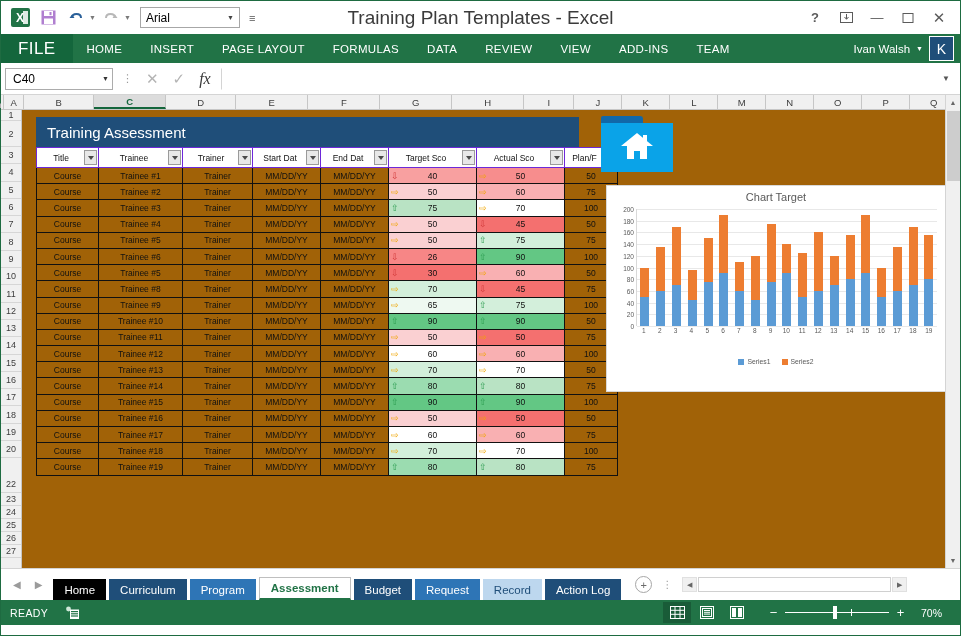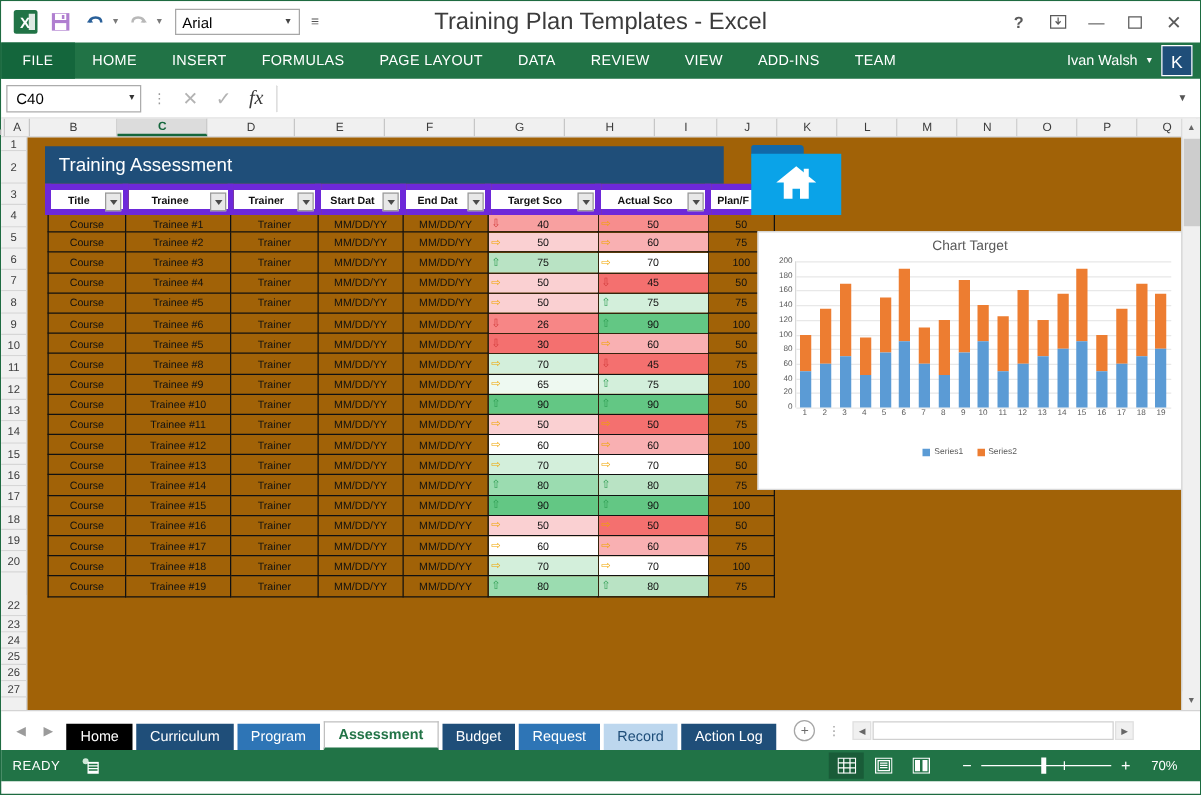--- a/index.html
+++ b/index.html
@@ -25,21 +25,21 @@
     padding:0 2px 0 5px; margin-left:7px; font-size:12px; color:#000; position:relative; }
   .fontbox span.val { flex:1; }
   .fontbox .arw { font-size:7px; color:#444; padding-right:3px;}
   .moreqat { margin-left:7px; color:#555; font-size:11px; }
   .wintitle { position:absolute; left:0; right:0; text-align:center; font-size:19px; color:#3b3b3b; pointer-events:none; }
   .wctrls { margin-left:auto; display:flex; align-items:center; gap:1px; }
   .wbtn { width:30px; height:24px; display:flex; align-items:center; justify-content:center; color:#5b5b5b; font-size:13px;}
 
   
   .ribbon { height:29px; background:#217346; display:flex; align-items:stretch; position:relative; }
-  .ftab { background:#14663c; color:#fff; font-size:11px; display:flex; align-items:center; padding:0 17px; letter-spacing:.4px;}
+  .ftab { background:#14663c; color:#fff; font-size:17px; display:flex; align-items:center; padding:0 17px; letter-spacing:.4px;}
   .rtab { color:#fff; font-size:11.5px; display:flex; align-items:center; padding:0 14px; letter-spacing:.3px; white-space:nowrap;}
   .ribbon-right { margin-left:auto; display:flex; align-items:center; padding-right:6px; gap:6px;}
   .username { color:#fff; font-size:11.5px; }
   .ucaret { color:#fff; font-size:7px; }
   .avatar { width:25px; height:25px; background:#1f4e79; color:#fff; font-size:14px;
     display:flex; align-items:center; justify-content:center; border:1px solid #fff;}
 
   
   .fbar { height:32px; background:#fff; display:flex; align-items:center; padding:0 4px; border-bottom:1px solid #d4d4d4;}
   .namebox { width:108px; height:22px; border:1px solid #acacac; display:flex; align-items:center; padding:0 3px 0 7px; font-size:12px;}
@@ -61,21 +61,21 @@
   .rowsarea { display:flex; height:458px; }
   .rowhdr { width:21px; background:#f0f0f0; border-right:1px solid #c6c6c6; font-size:9px; color:#3c3c3c;}
   .rh { border-bottom:1px solid #d6d6d6; display:flex; align-items:center; justify-content:center; background:#f0f0f0;}
   .canvas { position:relative; flex:1; background:#a16207; overflow:hidden;}
 
   
   .sheettbl { position:absolute; left:14px; top:7px; }
   .tbl-title { width:543px; height:30px; background:#1f4e79; color:#fff; font-size:15px;
     display:flex; align-items:center; padding-left:11px; }
   table.data { border-collapse:collapse; font-size:8.5px; color:#111; }
-  table.data th { border:5px solid #6d28d9; background:#fff; height:20px; font-weight:bold; font-size:8.5px;
+  table.data th { border:1px solid #6d28d9; background:#fff; height:20px; font-weight:normal; font-size:8.5px;
      padding:0; position:relative; }
   table.data th .thlbl { display:block; padding:0 16px 0 3px; overflow:hidden; white-space:nowrap; text-align:center;}
   .filt { position:absolute; right:1px; top:2px; width:13px; height:15px; background:#e8e8e8;
     border:1px solid #9a9a9a; display:flex; align-items:center; justify-content:center; }
   .filt::after { content:""; border-left:3.5px solid transparent; border-right:3.5px solid transparent; border-top:4px solid #4a4a4a;}
   table.data td { border:1px solid #111; height:16.2px; padding:0 3px; text-align:center; white-space:nowrap;}
   td.score { position:relative; text-align:center; padding-left:12px; }
   td.score .ico { position:absolute; left:2px; top:50%; transform:translateY(-50%); font-size:9px; line-height:1;}
   .ico.up { color:#2e9e52; }
   .ico.flat { color:#f0a500; }
@@ -193,22 +193,22 @@
           </svg>
       </div>
       <div class="wbtn" style="font-size:15px;">✕</div>
     </div>
   </div>
 
   <div class="ribbon">
     <div class="ftab">FILE</div>
     <div class="rtab">HOME</div>
     <div class="rtab">INSERT</div>
+    <div class="rtab">PAGE LAYOUT</div>
     <div class="rtab">FORMULAS</div>
-    <div class="rtab">PAGE LAYOUT</div>
     <div class="rtab">DATA</div>
     <div class="rtab">REVIEW</div>
     <div class="rtab">VIEW</div>
     <div class="rtab">ADD-INS</div>
     <div class="rtab">TEAM</div>
     <div class="ribbon-right">
       <span class="username">Ivan Walsh</span>
       <span class="ucaret">▼</span>
       <div class="avatar">K</div>
     </div>

